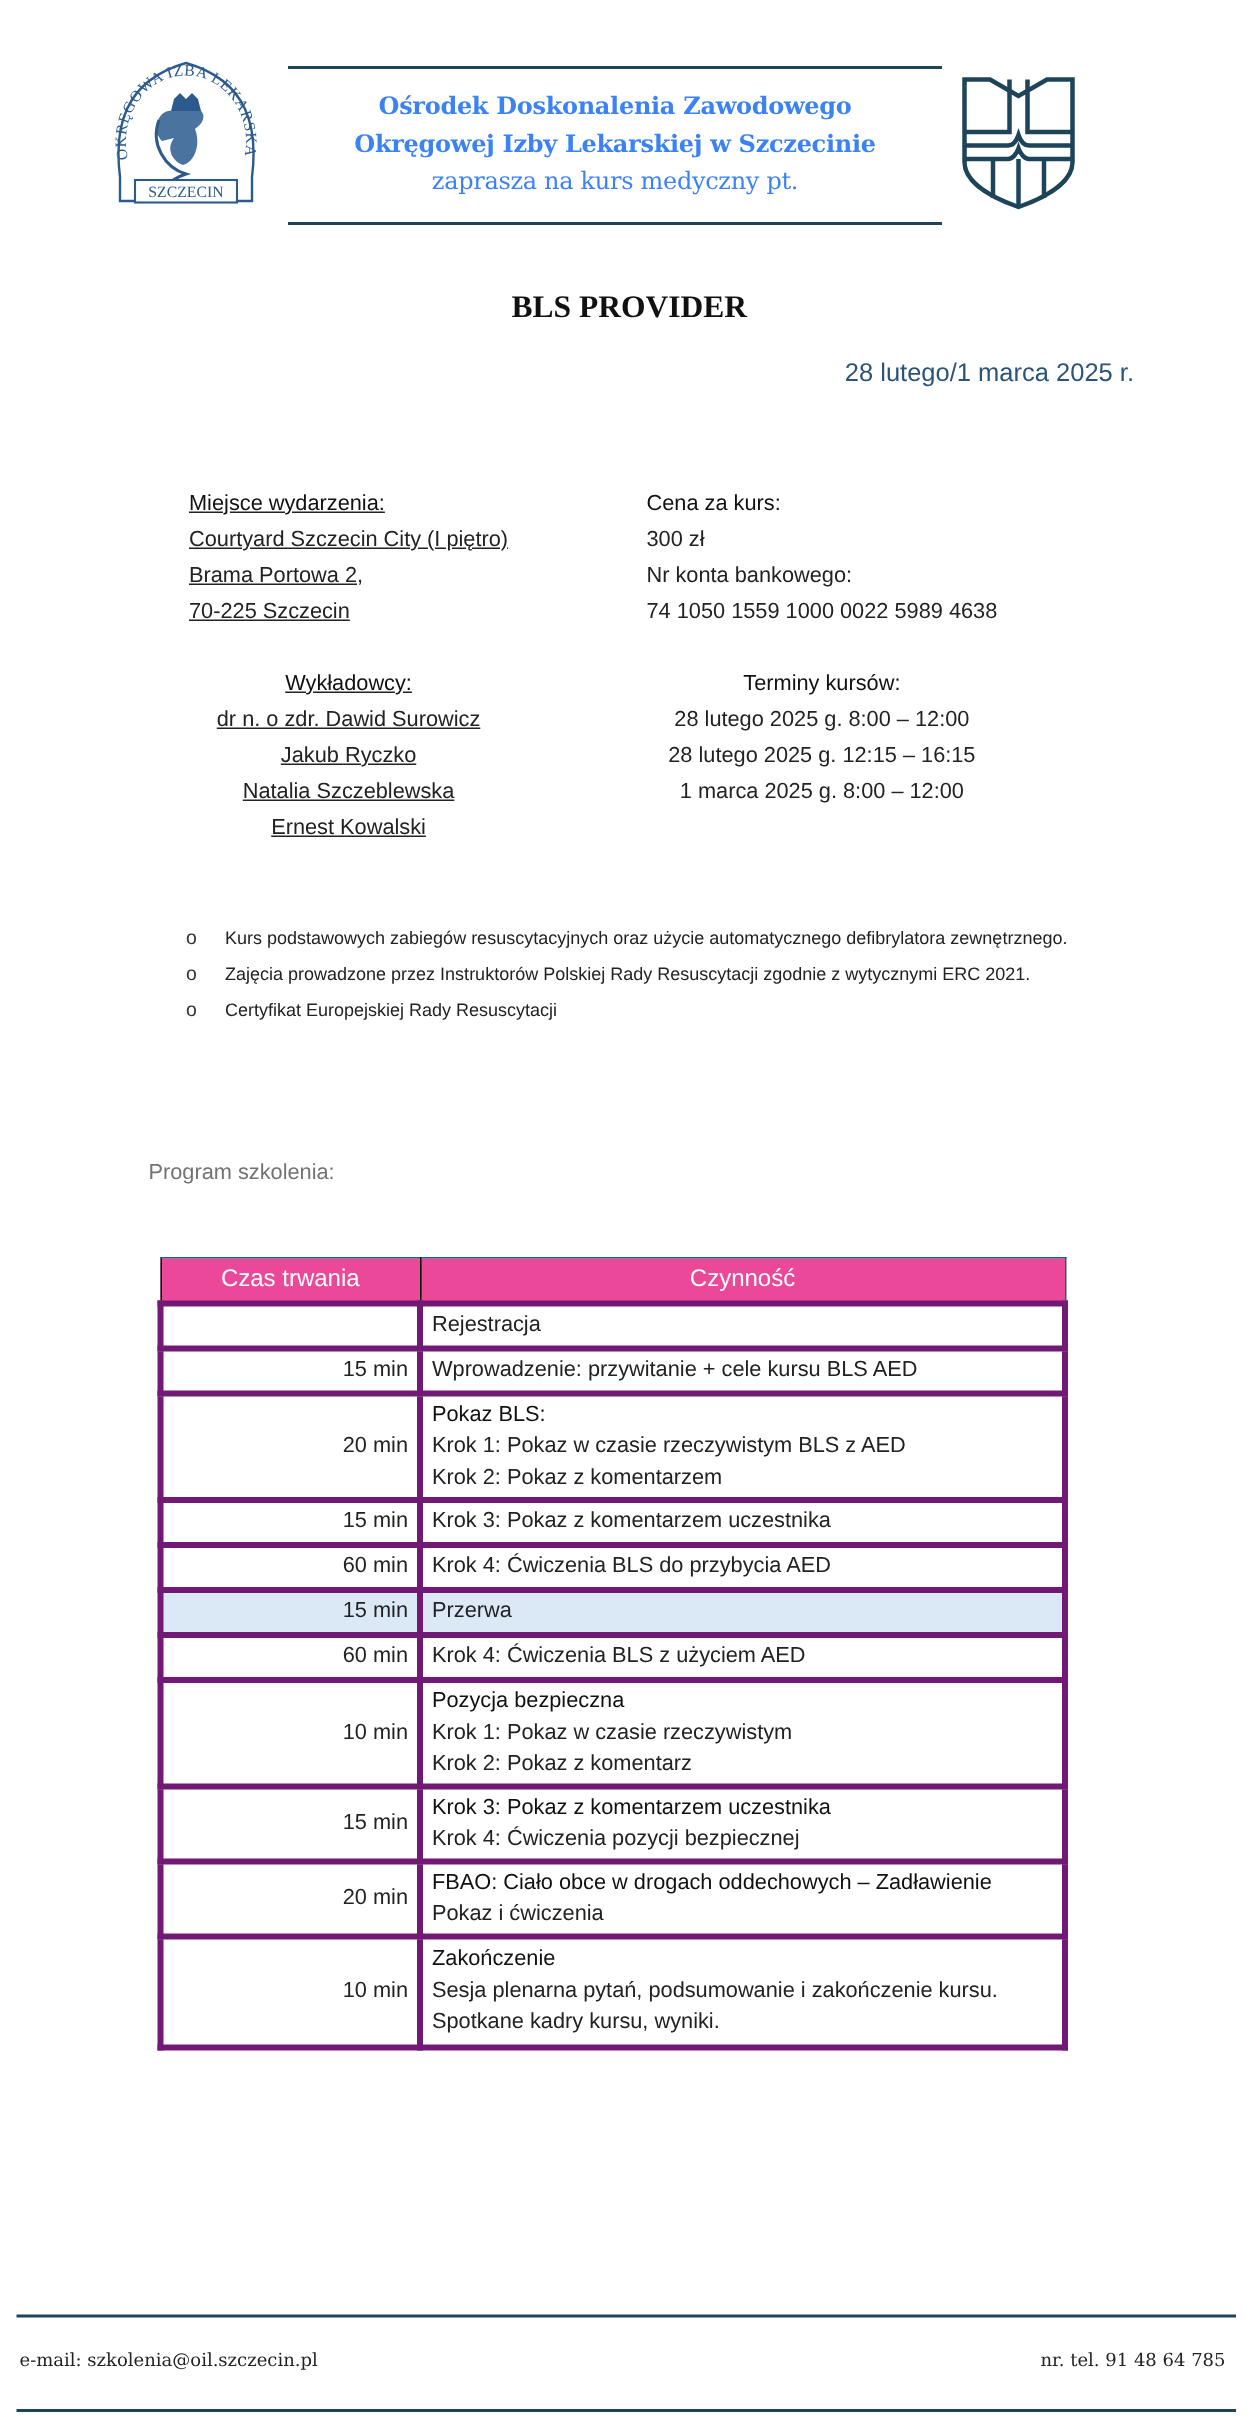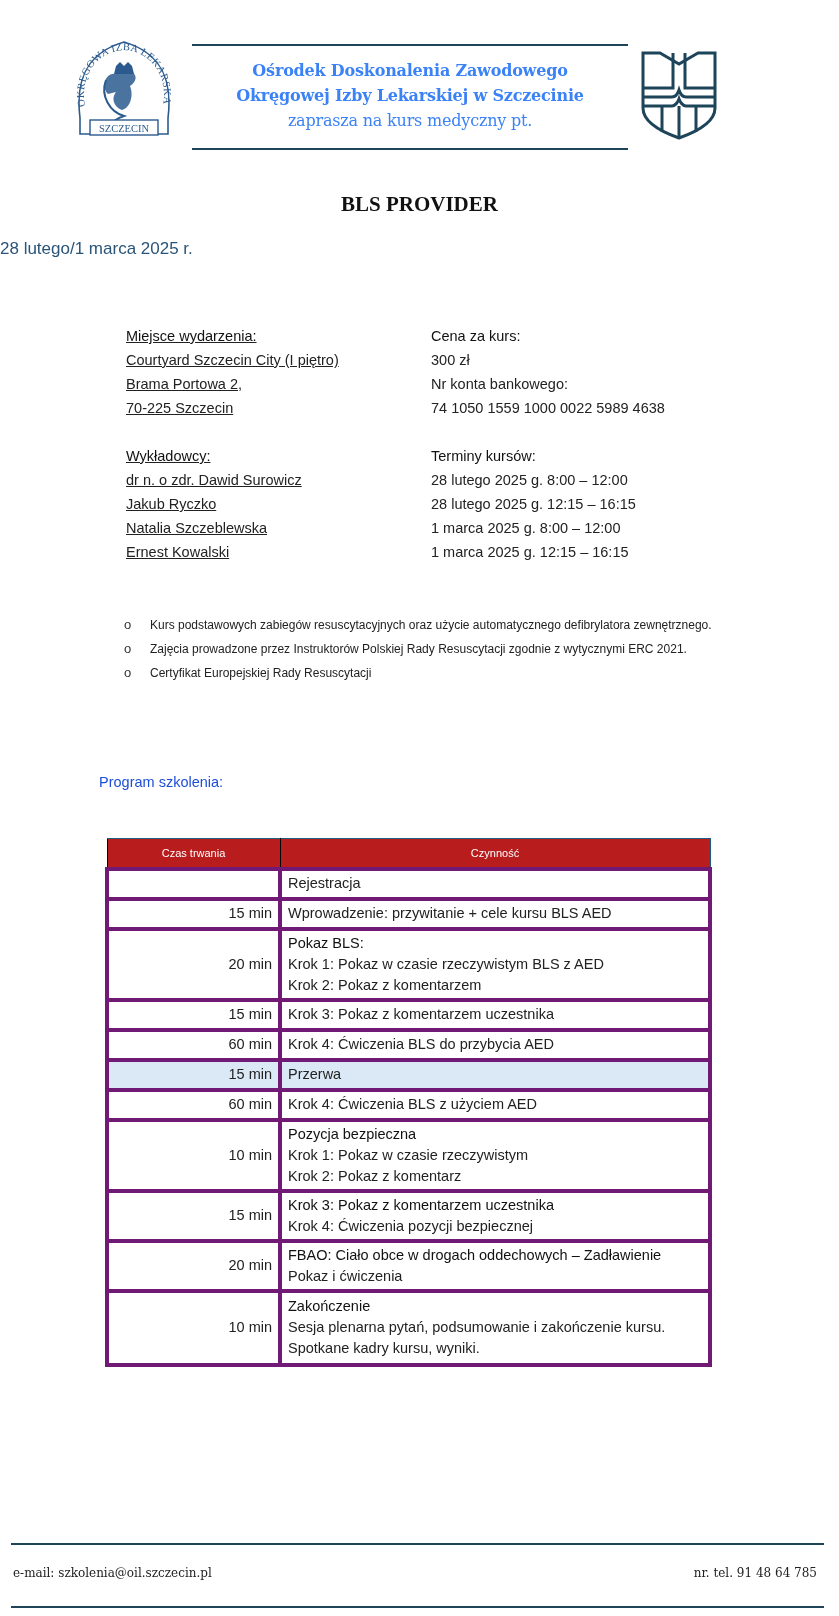--- a/index.html
+++ b/index.html
@@ -11,36 +11,36 @@
     .logo-right { position: absolute; left: 640px; top: 50px; width: 78px; height: 90px; }
     .header-rule { position: absolute; left: 192px; width: 436px; height: 2px; background: #1d4459; }
     .header-rule.top { top: 44px; }
     .header-rule.bottom { top: 148px; height: 1.5px; }
     .header-text { position: absolute; left: 192px; top: 58px; width: 436px; text-align: center; font-family: "DejaVu Serif", serif; color: #3b82f6; }
     .header-line { font-size: 16px; line-height: 25px; letter-spacing: -0.2px; }
     .header-line.bold { font-weight: bold; }
     .header-line.normal { font-size: 16px; }
 
     .title { position: absolute; left: 0; top: 192px; width: 839px; text-align: center; font-family: "Liberation Serif", serif; font-weight: bold; font-size: 21px; color: #111; }
-    .subtitle { position: absolute; left: 0; top: 239px; width: 756px; text-align: left; font-size: 17px; color: #2a5478; }
+    .subtitle { position: absolute; left: 0; top: 239px; width: 756px; text-align: right; font-size: 17px; color: #2a5478; }
 
     .info-col { position: absolute; font-size: 14.5px; line-height: 24px; color: #222; }
     .info-col.left { left: 126px; }
     .info-col.right { left: 431px; }
     .info-col .lbl { color: #111; }
-    .info-block + .info-block { margin-top: 24px; }
+    .info-block + .info-block { margin-top: 24px; text-align: center; }
 
     .bullets { position: absolute; left: 124px; top: 613px; width: 618px; font-size: 12px; line-height: 24px; color: #222; list-style: none; }
     .bullets li { position: relative; padding-left: 26px; text-align: justify; }
     .bullets li::before { content: "o"; position: absolute; left: 0; top: 0; font-size: 13px; color: #333; }
 
-    .program-label { position: absolute; left: 99px; top: 774px; font-size: 14.5px; color: #1d4ed8; }
+    .program-label { position: absolute; left: 99px; top: 774px; font-size: 14.5px; color: #737373; }
 
     .schedule { position: absolute; left: 105px; top: 838px; width: 607px; border-collapse: collapse; font-size: 14.5px; color: #222; }
-    .schedule th { background: #b91c1c; color: #ffffff; font-weight: normal; height: 30px; font-size: 11px; border: 1px solid #1b5e80; border-left: 1px solid #000; }
+    .schedule th { background: #ec4899; color: #ffffff; font-weight: normal; height: 30px; font-size: 16px; border: 1px solid #1b5e80; border-left: 1px solid #000; }
     .schedule th.col-time { width: 173px; border-right: 1px solid #000; }
     .schedule td { border: 4px solid #701a75; vertical-align: middle; padding: 2px 6px; line-height: 21px; }
     .schedule td.time { text-align: right; width: 173px; }
     .schedule td.act { text-align: left; }
     .schedule tr.break td { background: #dbe9f6; }
     .schedule .head-line { color: #111; }
     .schedule tr.sep td { border-top: 3px double #000; }
 
     .footer-rule { position: absolute; left: 11px; width: 813px; height: 2px; background: #1d4459; }
     .footer-rule.top { top: 1543px; }
@@ -113,21 +113,20 @@
     <div class="lbl">Cena za kurs:</div>
     <div>300 zł</div>
     <div>Nr konta bankowego:</div>
     <div>74 1050 1559 1000 0022 5989 4638</div>
   </div>
   <div class="info-block">
     <div class="lbl">Terminy kursów:</div>
     <div>28 lutego 2025 g. 8:00 – 12:00</div>
     <div>28 lutego 2025 g. 12:15 – 16:15</div>
     <div>1 marca 2025 g. 8:00 – 12:00</div>
-    <div>1 marca 2025 g. 12:15 – 16:15</div>
   </div>
 </div>
 
 <ul class="bullets">
   <li style="text-align-last:left;">Kurs podstawowych zabiegów resuscytacyjnych oraz użycie automatycznego defibrylatora zewnętrznego.</li>
   <li>Zajęcia prowadzone przez Instruktorów Polskiej Rady Resuscytacji zgodnie z wytycznymi ERC 2021.</li>
   <li>Certyfikat Europejskiej Rady Resuscytacji</li>
 </ul>
 
 <div class="program-label">Program szkolenia:</div>

